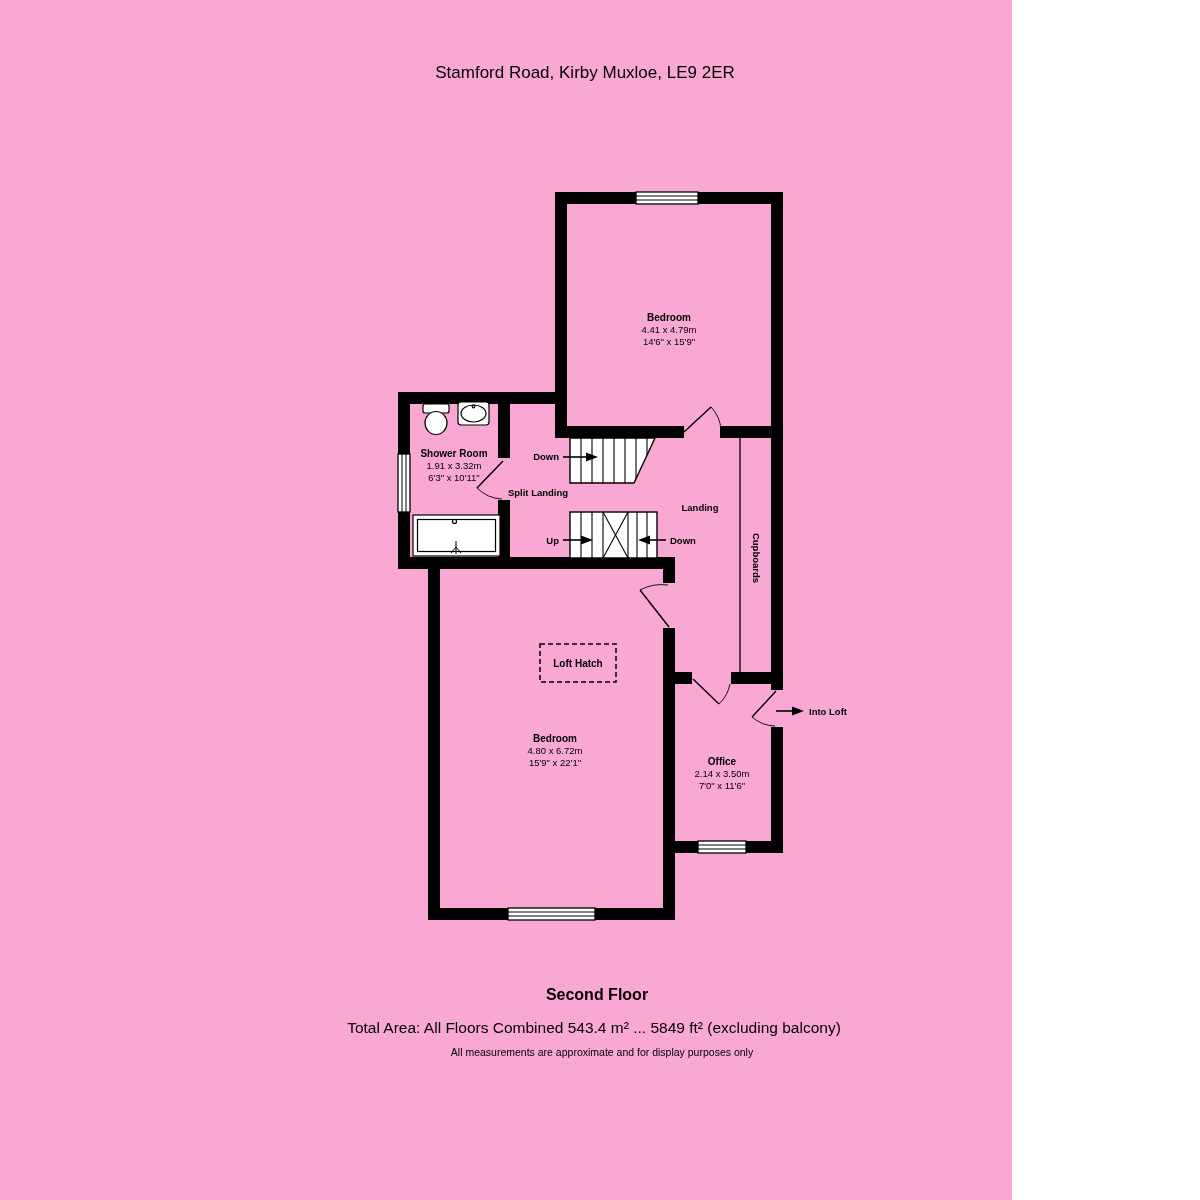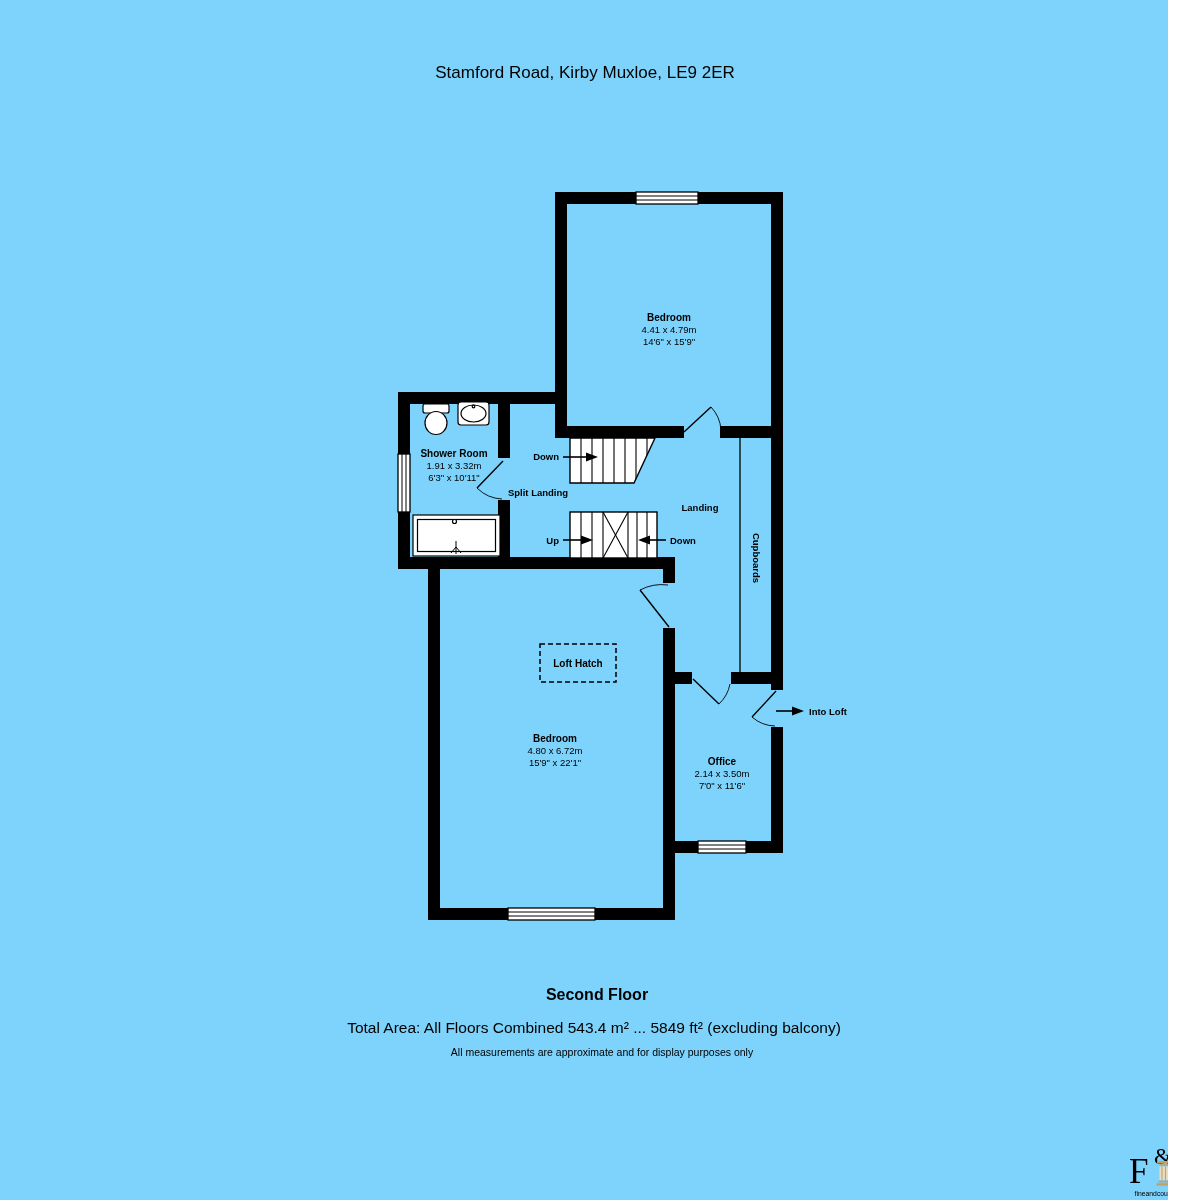--- a/index.html
+++ b/index.html
@@ -1,16 +1,16 @@
 <!DOCTYPE html>
 <html><head>
 <meta charset="utf-8">
 <style>
   html,body{margin:0;padding:0;background:#ffffff;}
-  .page{position:relative;width:1168px;height:1200px;background:#7dd3fc;overflow:hidden;
+  .page{position:relative;width:1012px;height:1200px;background:#f9a8d4;overflow:hidden;
         font-family:"Liberation Sans", sans-serif;}
   svg{position:absolute;left:0;top:0;}
   svg text{font-family:"Liberation Sans", sans-serif;fill:#000;}
   .title-text{font-size:17px;}
   .room-name{font-size:10px;font-weight:bold;}
   .room-dim{font-size:9.5px;}
   .nav-label{font-size:9.5px;font-weight:bold;}
   .footer-floor{font-size:16px;font-weight:bold;}
   .footer-area{font-size:15.5px;}
   .footer-disc{font-size:10.5px;}

